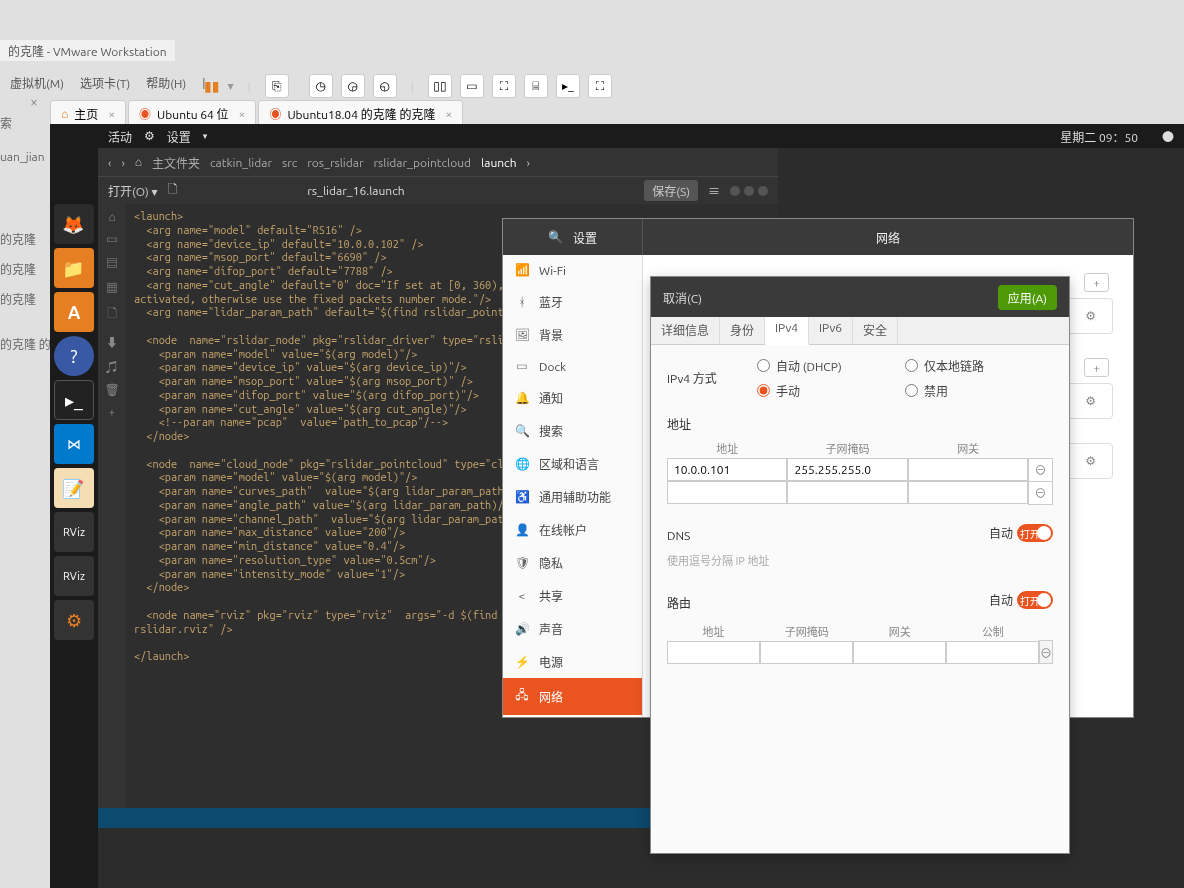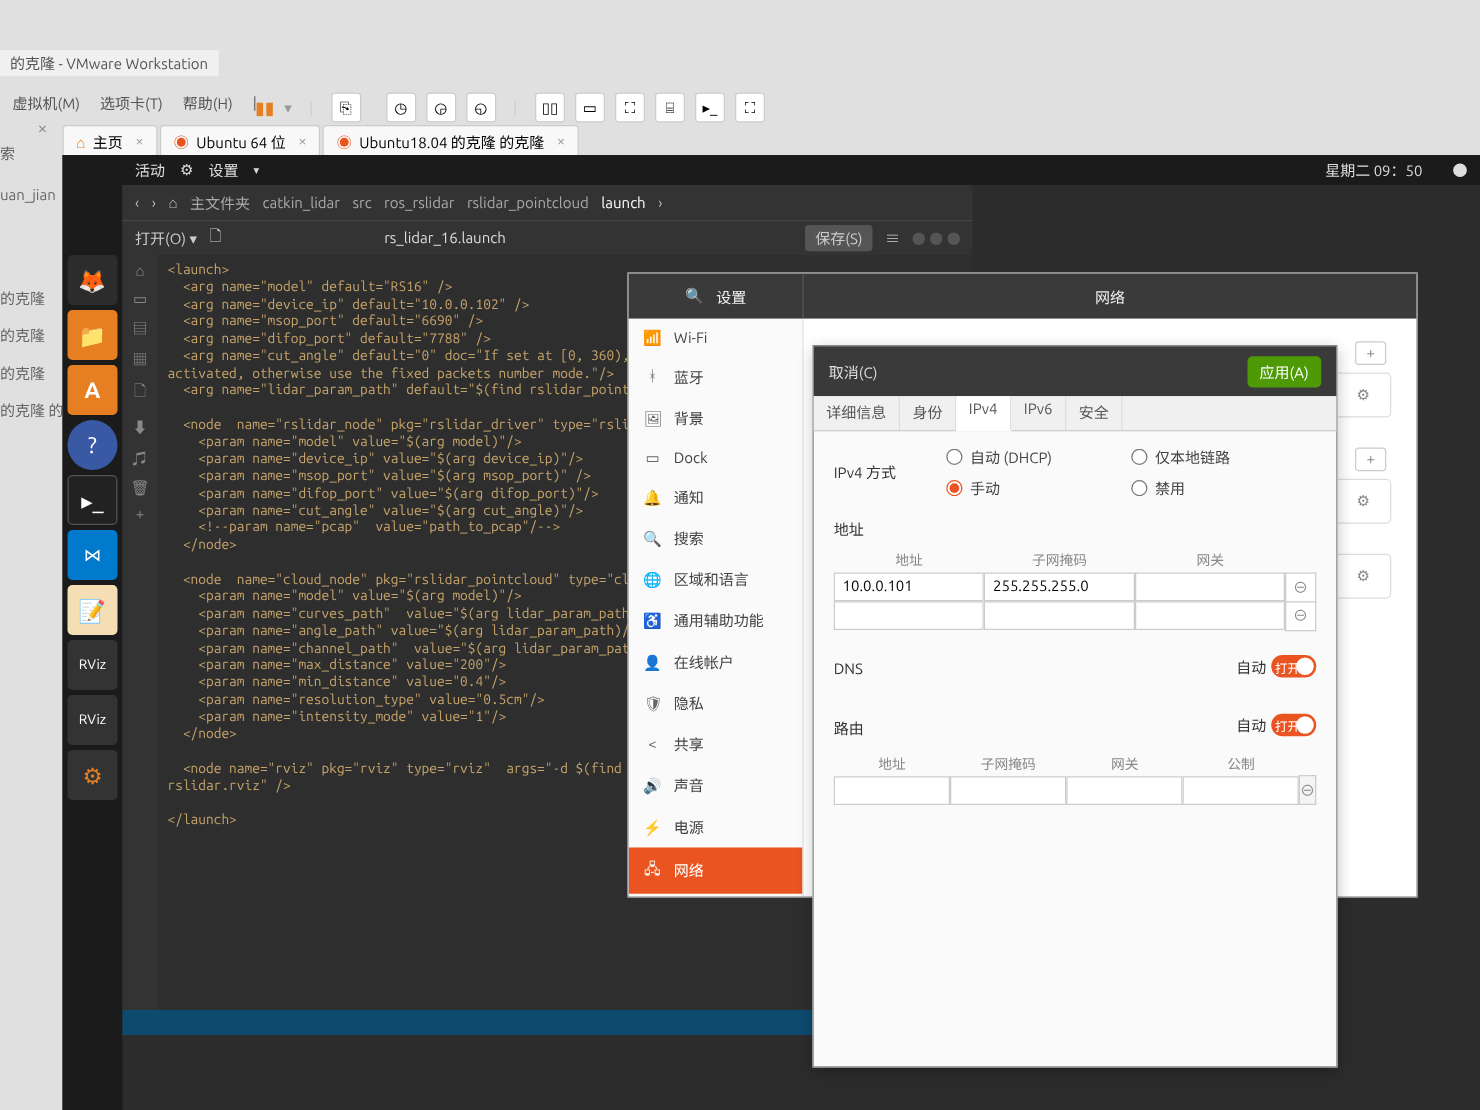--- a/index.html
+++ b/index.html
@@ -13,21 +13,21 @@
 .vmware-tools { position: absolute; top: 70px; left: 200px; display: flex; gap: 8px; align-items: center; padding: 4px; }
 .vmware-tools .icon-btn { width: 24px; height: 24px; border: 1px solid #ccc; border-radius: 3px; display: flex; align-items: center; justify-content: center; background: #fff; }
 
 
 .win-close-x { position: absolute; top: 94px; left: 30px; color: #888; font-size: 14px; }
 .side-search { position: absolute; top: 114px; left: 0; color: #666; }
 .side-label-1 { position: absolute; top: 150px; left: 0; color: #666; }
 .side-label-2 { position: absolute; top: 230px; left: 0; color: #666; }
 .side-label-3 { position: absolute; top: 260px; left: 0; color: #666; }
 .side-label-4 { position: absolute; top: 290px; left: 0; color: #666; }
-.side-label-5 { position: absolute; top: 320px; left: 0; color: #666; }
+.side-label-5 { position: absolute; top: 335px; left: 0; color: #666; }
 
 .vm-tabs { position: absolute; top: 100px; left: 50px; display: flex; gap: 2px; }
 .vm-tab { background: #f8f8f8; border: 1px solid #ccc; padding: 4px 10px; display: flex; align-items: center; gap: 6px; border-radius: 3px 3px 0 0; }
 .vm-tab .home-icon { color: #e67e22; }
 .vm-tab .close-x { color: #999; margin-left: 4px; }
 
 
 .vm-screen { position: absolute; top: 124px; left: 50px; right: 0; bottom: 0; background: #2c2c2c; }
 
 
@@ -93,21 +93,21 @@
 .section-label { font-size: 12px; margin: 10px 0 6px; }
 .radio-grid { display: grid; grid-template-columns: 1fr 1fr; row-gap: 8px; margin-left: 90px; }
 .radio-item { display: flex; align-items: center; gap: 6px; font-size: 12px; color: #444; }
 .radio-item input { accent-color: #e95420; }
 .addr-table { width: 100%; border-collapse: collapse; margin-top: 4px; }
 .addr-table th { font-size: 11px; color: #888; font-weight: normal; padding: 2px 4px; }
 .addr-table td { padding: 0; }
 .addr-table input { width: 100%; border: 1px solid #ccc; padding: 4px 6px; font-size: 12px; }
 .addr-table .del { width: 24px; text-align: center; color: #888; border: 1px solid #ccc; background: #fff; }
 .dns-row { display: flex; align-items: center; justify-content: space-between; margin-top: 14px; }
-.switch { display: flex; align-items: center; gap: 4px; font-size: 12px; }
+.switch { display: flex; align-items: flex-start; gap: 4px; font-size: 12px; }
 .switch .track { width: 36px; height: 18px; background: #e95420; border-radius: 9px; position: relative; }
 .switch .knob { width: 14px; height: 14px; background: #fff; border-radius: 50%; position: absolute; top: 2px; right: 2px; }
 .dns-input { width: 100%; border: 1px solid #ccc; padding: 6px; margin-top: 6px; font-size: 12px; }
 .hint { font-size: 11px; color: #aaa; margin-top: 4px; }
 .route-table th { font-size: 11px; color: #888; font-weight: normal; padding: 2px; width: 25%; }
 .route-table { width: 100%; border-collapse: collapse; margin-top: 4px; }
 .route-table td.del { width: 24px; text-align: center; color: #888; border: 1px solid #ccc; background: #f4f4f4; }
 
 .ipv4-row { display: flex; align-items: flex-start; gap: 0; }
 .ipv4-label { width: 90px; padding-top: 2px; }
@@ -423,20 +423,21 @@
     <div class="dns-row">
       <span class="section-label">DNS</span>
       <div class="switch">
         <span>自动</span>
         <div class="track">
             <span style="color:#fff;font-size:10px;position:absolute;left:3px;top:2px">打开</span>
             <div class="knob"></div>
           </div>
       </div>
     </div>
+    <div class="hint">使用逗号分隔 IP 地址</div>
 
     <div class="dns-row" style="margin-top:16px">
       <span class="section-label">路由</span>
       <div class="switch">
         <span>自动</span>
         <div class="track">
             <span style="color:#fff;font-size:10px;position:absolute;left:3px;top:2px">打开</span>
             <div class="knob"></div>
           </div>
       </div>

